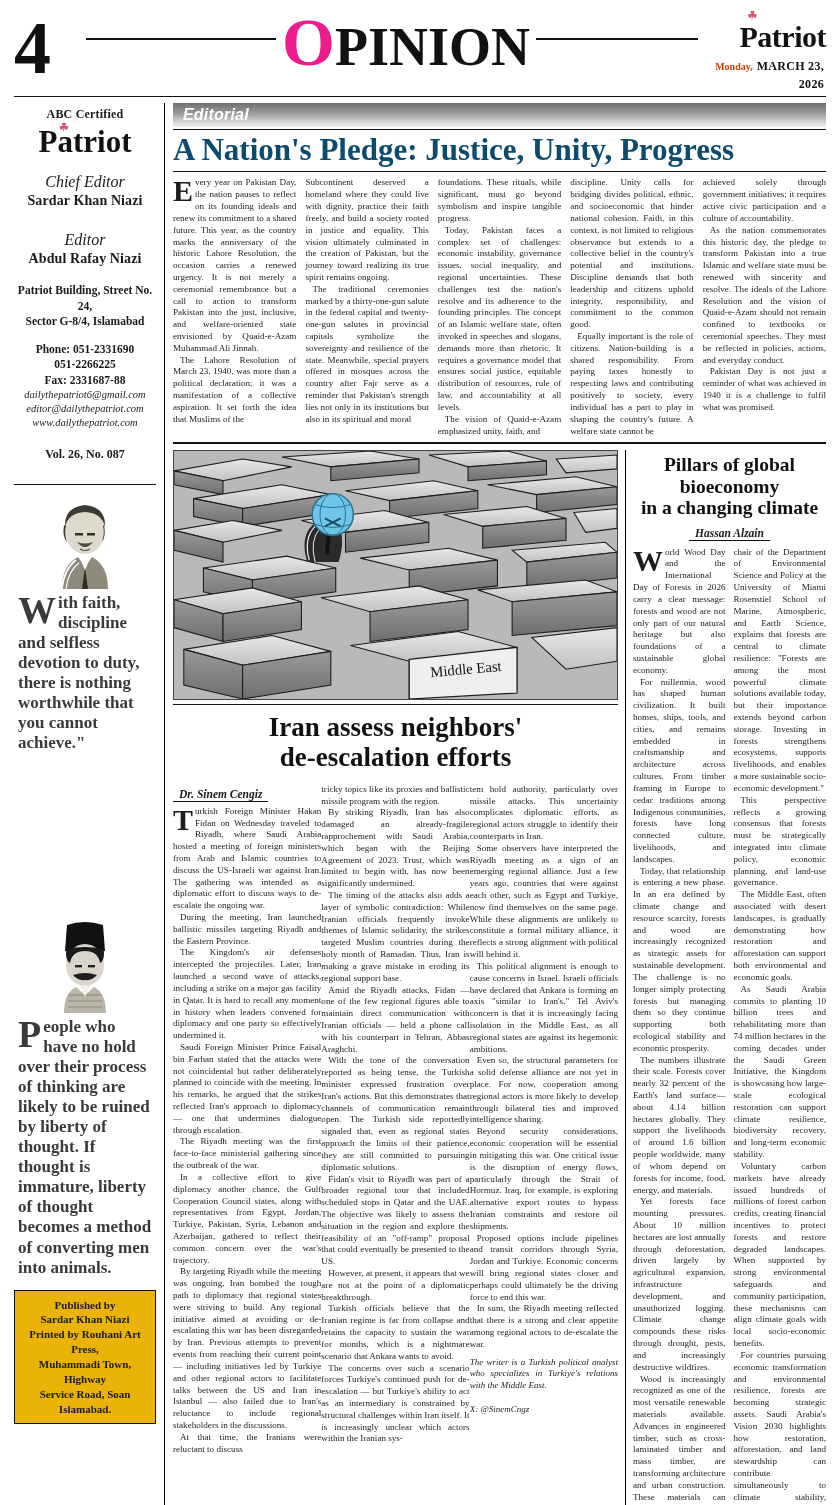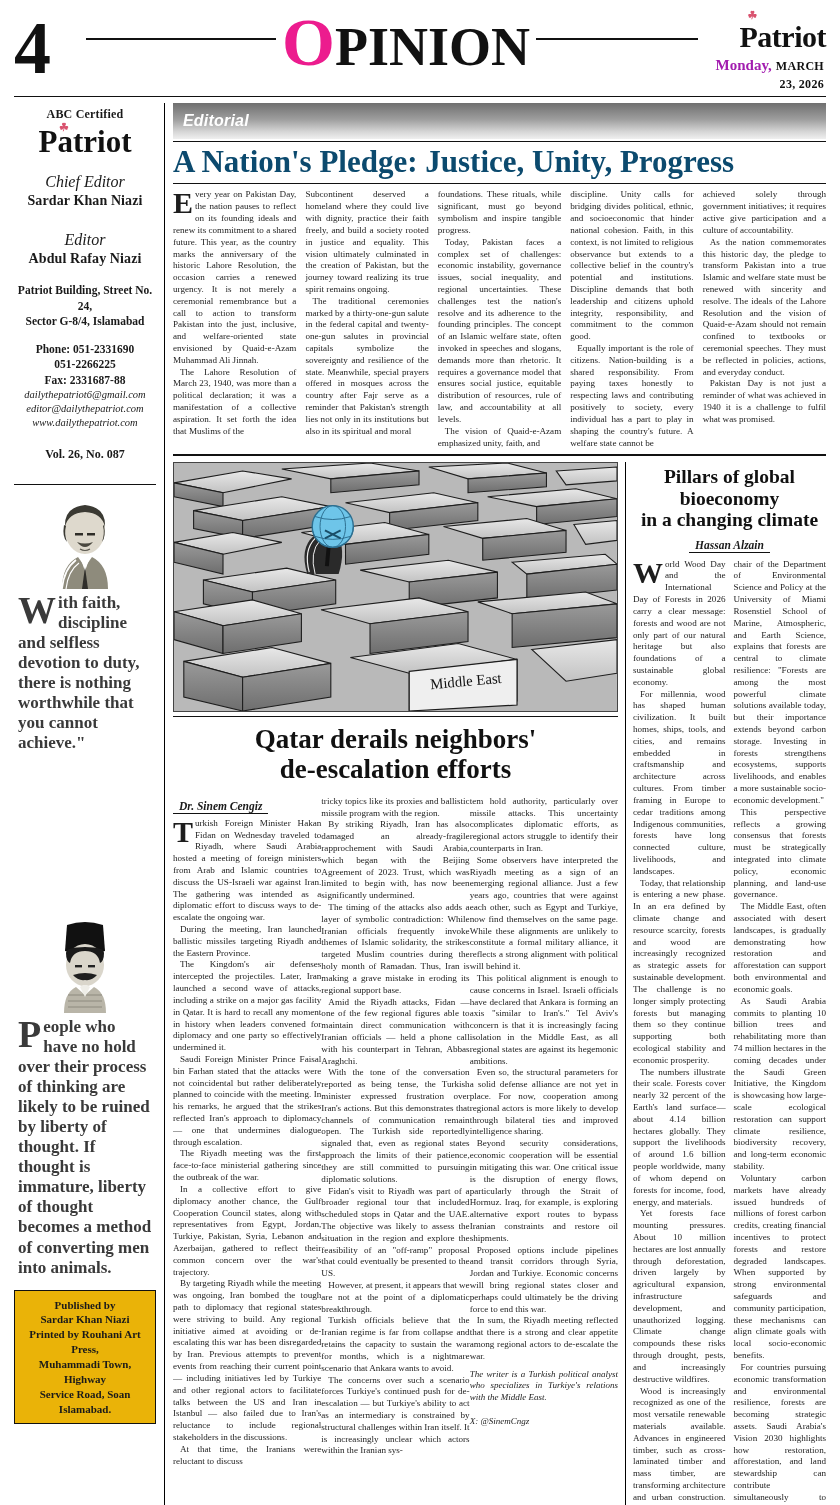--- a/index.html
+++ b/index.html
@@ -39,21 +39,21 @@
     color:#111; letter-spacing:-0.5px; position:relative; display:inline-block;
   }
   .mh-brand .brandword::before{
     content:"☘"; position:absolute; left:8px; top:-11px;
     font-size:11px; color:#d9536f;
   }
   .mh-date {
     text-align:right; padding-right:2px; margin-top:2px;
     font-family:"Liberation Serif", serif;
   }
-  .mh-date .day { font-size:15px; font-weight:700; color:#a21caf; }
+  .mh-date .day { font-size:10px; font-weight:700; color:#c2410c; }
   .mh-date .dt { font-size:12px; font-weight:700; color:#111; letter-spacing:.3px; }
   .mh-underline { border-top:1.5px solid #111; margin:4px 14px 0 14px; }
 
   
   .body-wrap { display:flex; padding: 6px 14px 0 14px; }
   .col-left { width:150px; flex:0 0 150px; padding-right:8px; }
   .col-main { flex:1 1 auto; padding-left:8px; border-left:1px solid #000; }
 
   
   .abc { text-align:center; font-size:12px; font-weight:700; letter-spacing:.2px; margin-top:4px;}
@@ -86,21 +86,21 @@
     padding-right:2px; margin-top:2px; color:#3a3a3a;
   }
 
   .pubbox {
     border:1.5px solid #111; background:#eab308; margin-top:10px;
     padding:7px 5px; text-align:center; font-size:11px; font-weight:700; line-height:1.35;
   }
 
   
   .ed-banner {
-    height:36px; background:linear-gradient(to bottom,#6f6f6f 0%,#9d9d9d 45%,#d6d6d6 80%,#efefef 100%);
+    height:24px; background:linear-gradient(to bottom,#6f6f6f 0%,#9d9d9d 45%,#d6d6d6 80%,#efefef 100%);
     display:flex; align-items:center; padding-left:10px; margin-bottom:2px;
   }
   .ed-banner .lbl {
     color:#fff; font-family:"Liberation Sans", sans-serif; font-weight:700;
     font-size:16px; letter-spacing:.2px; font-style:italic;
   }
   .ed-head {
     font-family:"Liberation Serif", serif; font-weight:700; font-size:31px;
     text-align:left; line-height:1.08; margin:3px 0 5px 0; color:#0c4a6e;
   }
@@ -270,21 +270,21 @@
         <div>
           <p class="body noind">foundations. These rituals, while significant, must go beyond symbolism and inspire tangible progress.</p>
           <p class="body">Today, Pakistan faces a complex set of challenges: economic instability, governance issues, social inequality, and regional uncertainties. These challenges test the nation's resolve and its adherence to the founding principles. The concept of an Islamic welfare state, often invoked in speeches and slogans, demands more than rhetoric. It requires a governance model that ensures social justice, equitable distribution of resources, rule of law, and accountability at all levels.</p>
           <p class="body">The vision of Quaid-e-Azam emphasized unity, faith, and</p>
         </div>
         <div>
           <p class="body noind">discipline. Unity calls for bridging divides political, ethnic, and socioeconomic that hinder national cohesion. Faith, in this context, is not limited to religious observance but extends to a collective belief in the country's potential and institutions. Discipline demands that both leadership and citizens uphold integrity, responsibility, and commitment to the common good.</p>
           <p class="body">Equally important is the role of citizens. Nation-building is a shared responsibility. From paying taxes honestly to respecting laws and contributing positively to society, every individual has a part to play in shaping the country's future. A welfare state cannot be</p>
         </div>
         <div>
-          <p class="body noind">achieved solely through government initiatives; it requires active give participation and a culture of accountability.</p>
+          <p class="body noind">achieved solely through government initiatives; it requires active civic participation and a culture of accountability.</p>
           <p class="body">As the nation commemorates this historic day, the pledge to transform Pakistan into a true Islamic and welfare state must be renewed with sincerity and resolve. The ideals of the Lahore Resolution and the vision of Quaid-e-Azam should not remain confined to textbooks or ceremonial speeches. They must be reflected in policies, actions, and everyday conduct.</p>
           <p class="body">Pakistan Day is not just a reminder of what was achieved in 1940 it is a challenge to fulfil what was promised.</p>
         </div>
       </div>
 
       <div class="sep-rule"></div>
 
       <div class="mid-wrap">
 
         <div class="mid-left">
@@ -375,21 +375,21 @@
               <path d="M12 -27 A13 21 0 0 1 12 15" stroke="#2d6f90" stroke-width="1" fill="none"></path>
               <path d="M-6 -16 Q12 -10 30 -16" stroke="#2d6f90" stroke-width="1" fill="none"></path>
               <path d="M-6 4 Q12 10 30 4" stroke="#2d6f90" stroke-width="1" fill="none"></path>
               <path d="M4 -2 L20 6 M20 -2 L4 6" stroke="#1a4e68" stroke-width="2"></path>
             </g>
           </svg>
 
           <div class="sep-rule-thin"></div>
 
           <div class="art-head">
-            <div>Qatar derails neighbors'</div>
+            <div>Iran assess neighbors'</div>
             <div>de-escalation efforts</div>
           </div>
 
           <div class="cols3" style="gap:0">
             <div>
               <div class="byline-left">
                 <span class="byline">Dr. Sinem Cengiz</span>
               </div>
               <p class="body noind"><span class="dropcap">T</span><span>urkish Foreign Minister Hakan Fidan on Wednesday traveled to Riyadh, where Saudi Arabia hosted a meeting of foreign ministers from Arab and Islamic countries to discuss the US-Israeli war against Iran. The gathering was intended as a diplomatic effort to discuss ways to de-escalate the ongoing war.</span></p>
               <p class="body">During the meeting, Iran launched ballistic missiles targeting Riyadh and the Eastern Province.</p>

